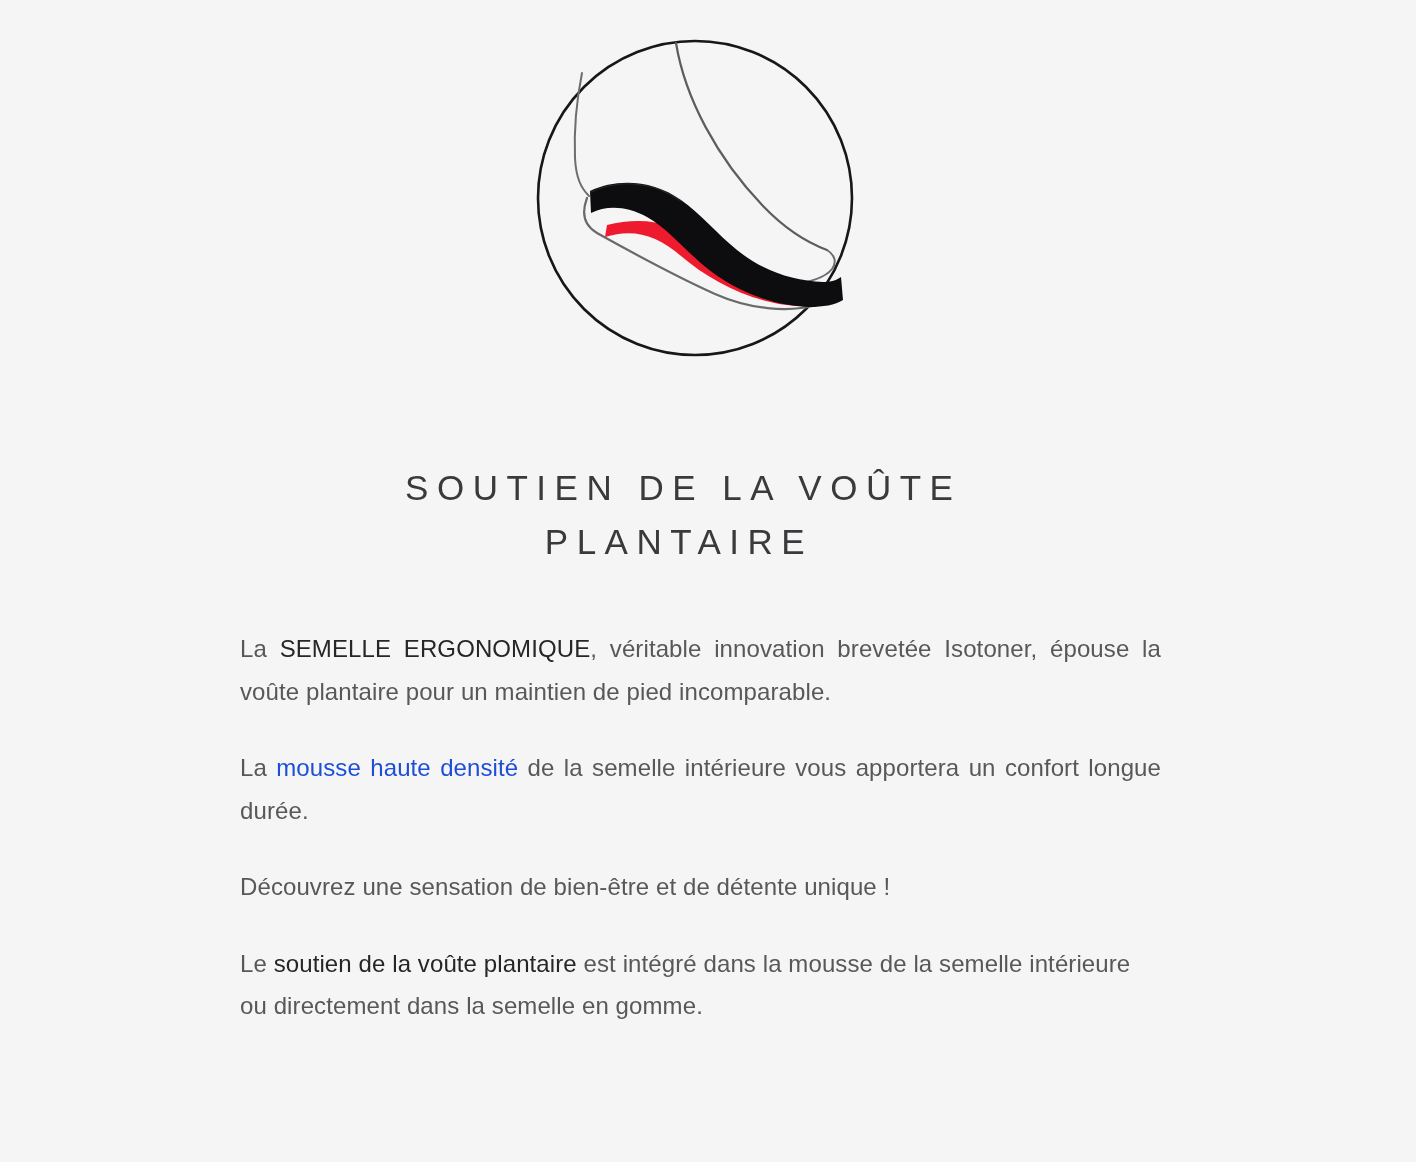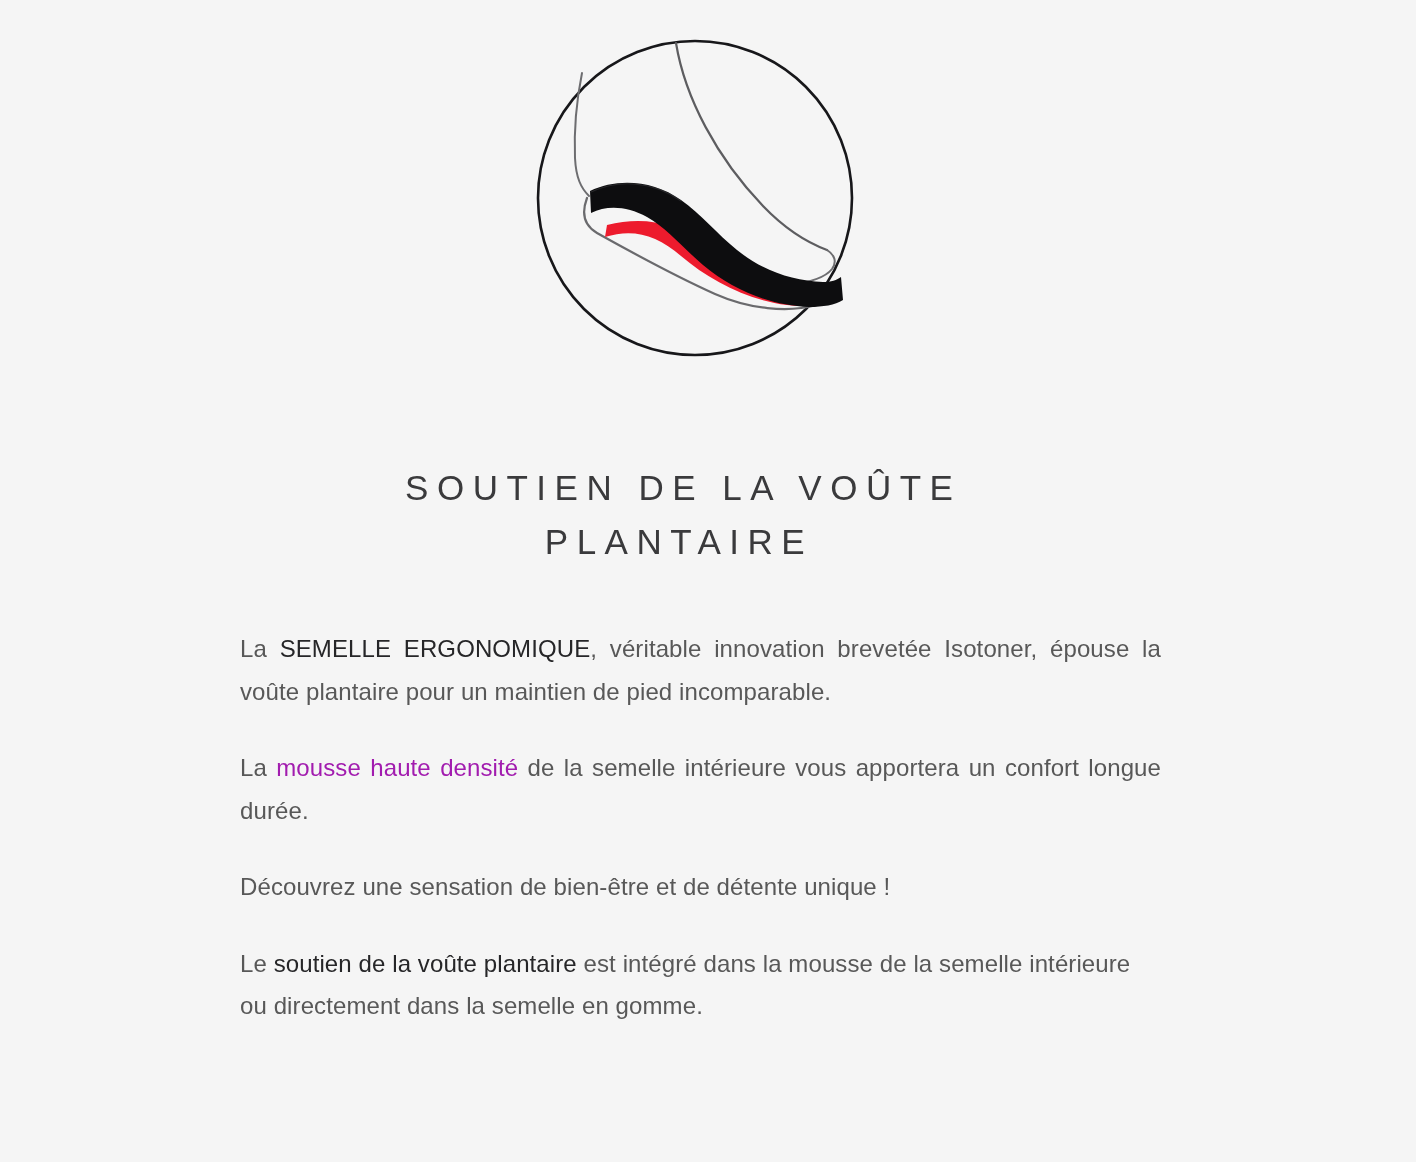--- a/index.html
+++ b/index.html
@@ -119,18 +119,18 @@
 
       </svg>
     </div>
   </div>
 
   <h1 class="title" style="color: rgb(58, 58, 60);">SOUTIEN DE LA VOÛTE
 PLANTAIRE</h1>
 
   <div class="body-copy">
     <p class="para p1" style="color: rgb(88, 88, 88);"><span>La </span><span class="em" style="color: rgb(38, 38, 40);">SEMELLE ERGONOMIQUE</span><span>, véritable innovation brevetée Isotoner, épouse la voûte plantaire pour  un maintien de pied incomparable.</span></p>
-    <p class="para p2" style="color: rgb(88, 88, 88);"><span>La </span><span class="em" style="color: #a21caf;">mousse haute densité</span><span> de la semelle intérieure vous apportera un confort longue durée.</span></p>
+    <p class="para p2" style="color: rgb(88, 88, 88);"><span>La </span><span class="em" style="color: #1d4ed8;">mousse haute densité</span><span> de la semelle intérieure vous apportera un confort longue durée.</span></p>
     <p class="para p4" style="color: rgb(88, 88, 88);"><span>Découvrez une sensation de bien-être et de détente unique !</span></p>
     <p class="para p3" style="color: rgb(88, 88, 88);"><span>Le </span><span class="em" style="color: rgb(38, 38, 40);">soutien de la voûte plantaire</span><span> est intégré dans la mousse de la semelle intérieure ou directement dans la semelle en gomme.</span></p>
   </div>
 
 </div>
 
 </body></html>

